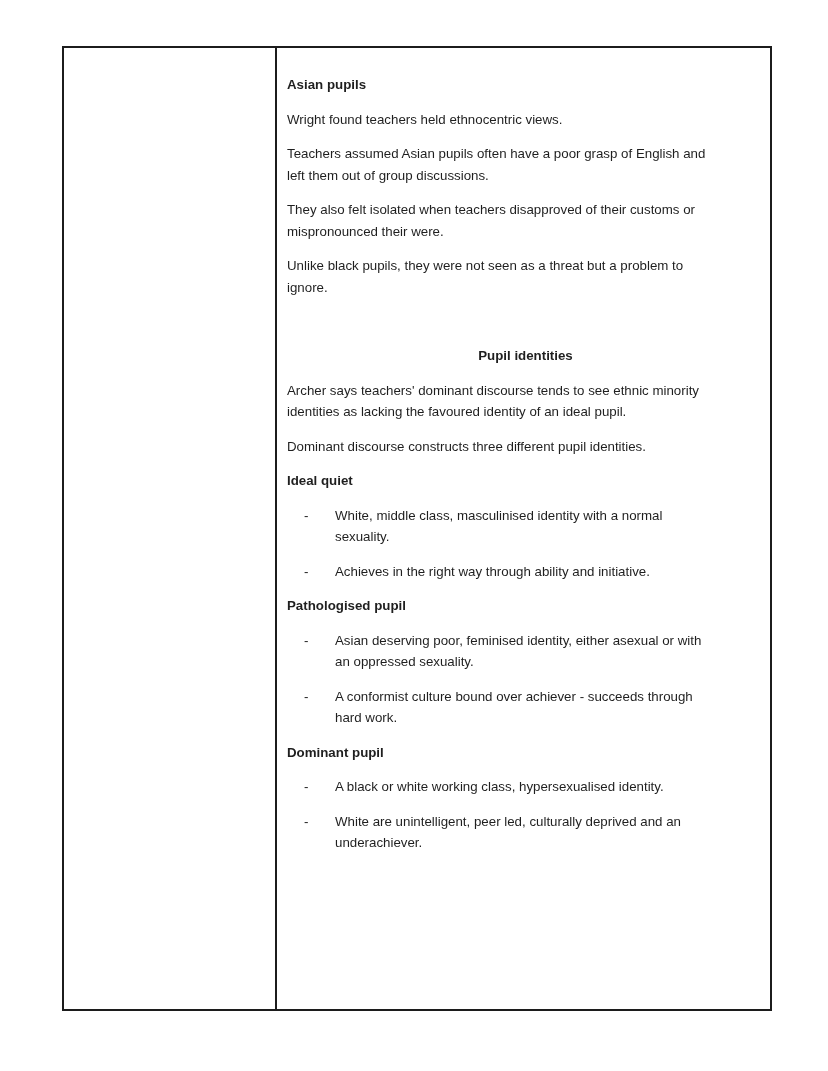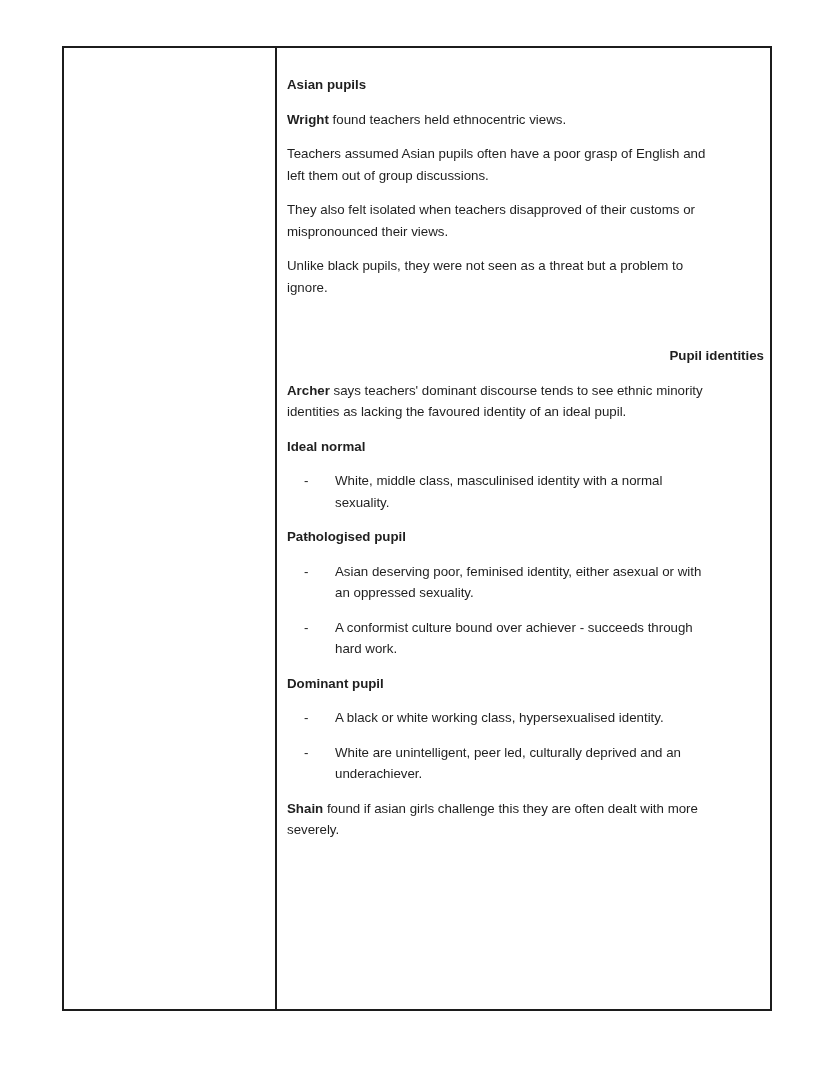--- a/index.html
+++ b/index.html
@@ -39,22 +39,22 @@
     color: #1f1f1f;
     font-size: 13.3px;
     line-height: 21.5px;
     overflow: hidden;
   }
   .cell-right p {
     margin: 0 0 13px 0;
     white-space: pre-line;
   }
   .cell-right p.heading { font-weight: bold; }
-  .cell-right p.heading-center { font-weight: bold; text-align: right; }
-  .cell-right b { font-weight: bold; }
+  .cell-right p.heading-center { font-weight: bold; text-align: center; }
+  .cell-right b { font-weight: normal; }
   .bullet {
     position: relative;
     padding-left: 48px;
     margin: 0 0 13px 0;
     white-space: pre-line;
   }
   .bullet .dash {
     position: absolute;
     left: 17px;
     top: 0;
@@ -67,38 +67,37 @@
 <div class="sheet">
   <div class="doc-table">
     <div class="cell-left"></div>
     <div class="cell-right">
       <div id="blocks">
           <p class="heading"><span>Asian pupils</span></p>
           <p class="para"><b>Wright</b><span> found teachers held ethnocentric views.</span></p>
           <p class="para"><span>Teachers assumed Asian pupils often have a poor grasp of English and
 left them out of group discussions.</span></p>
           <p class="para"><span>They also felt isolated when teachers disapproved of their customs or
-mispronounced their views.</span></p>
+mispronounced their were.</span></p>
           <p class="para"><span>Unlike black pupils, they were not seen as a threat but a problem to
 ignore.</span></p>
           <div class="spacer"></div>
           <p class="heading-center"><span>Pupil identities</span></p>
           <p class="para"><b>Archer</b><span> says teachers' dominant discourse tends to see ethnic minority
 identities as lacking the favoured identity of an ideal pupil.</span></p>
-          <p class="heading"><span>Ideal normal</span></p>
+          <p class="para"><span>Dominant discourse constructs three different pupil identities.</span></p>
+          <p class="heading"><span>Ideal quiet</span></p>
           <div class="bullet"><span class="dash">-</span><span>White, middle class, masculinised identity with a normal
 sexuality.</span></div>
-          <div class="bullet"><span class="dash">-</span></div>
+          <div class="bullet"><span class="dash">-</span><span>Achieves in the right way through ability and initiative.</span></div>
           <p class="heading"><span>Pathologised pupil</span></p>
           <div class="bullet"><span class="dash">-</span><span>Asian deserving poor, feminised identity, either asexual or with
 an oppressed sexuality.</span></div>
           <div class="bullet"><span class="dash">-</span><span>A conformist culture bound over achiever - succeeds through
 hard work.</span></div>
           <p class="heading"><span>Dominant pupil</span></p>
           <div class="bullet"><span class="dash">-</span><span>A black or white working class, hypersexualised identity.</span></div>
           <div class="bullet"><span class="dash">-</span><span>White are unintelligent, peer led, culturally deprived and an
 underachiever.</span></div>
-          <p class="para"><b>Shain</b><span> found if asian girls challenge this they are often dealt with more
-severely.</span></p>
         </div>
     </div>
   </div>
 </div>
 
 </body></html>

